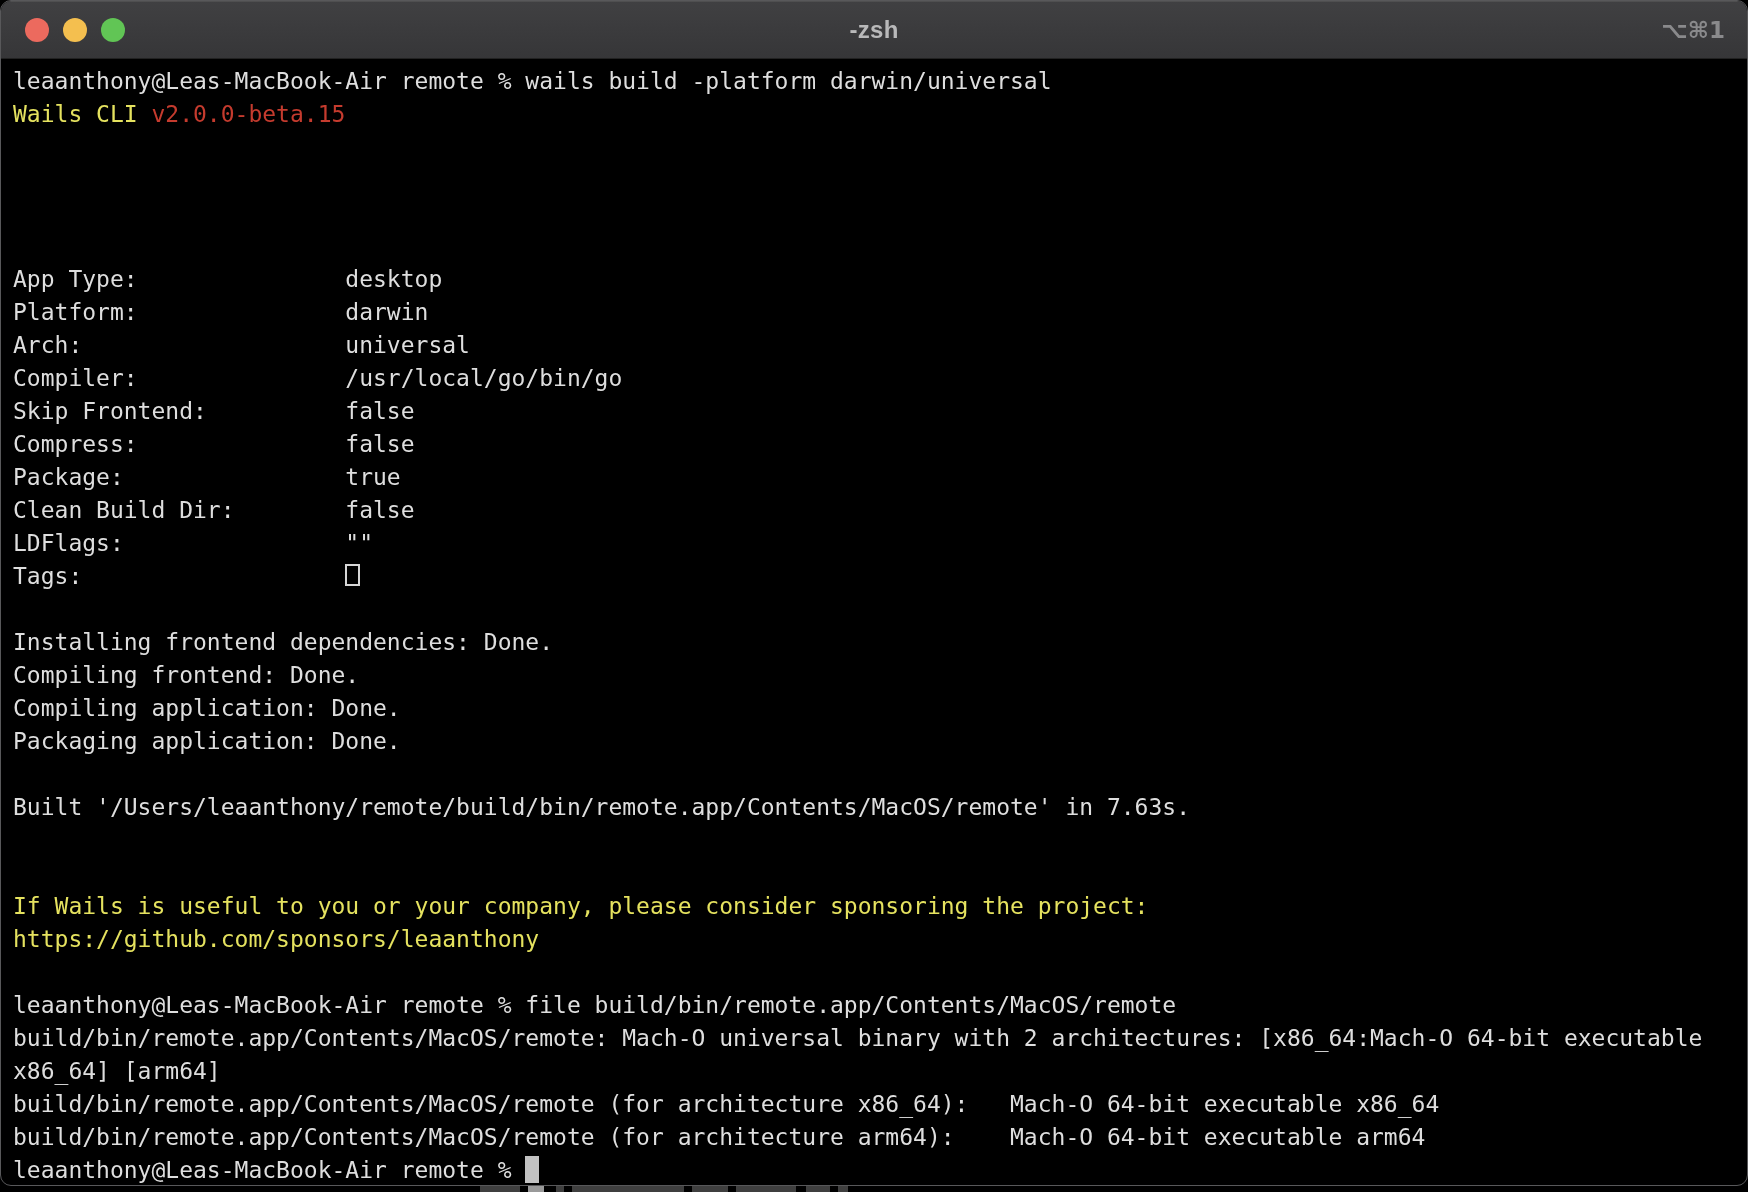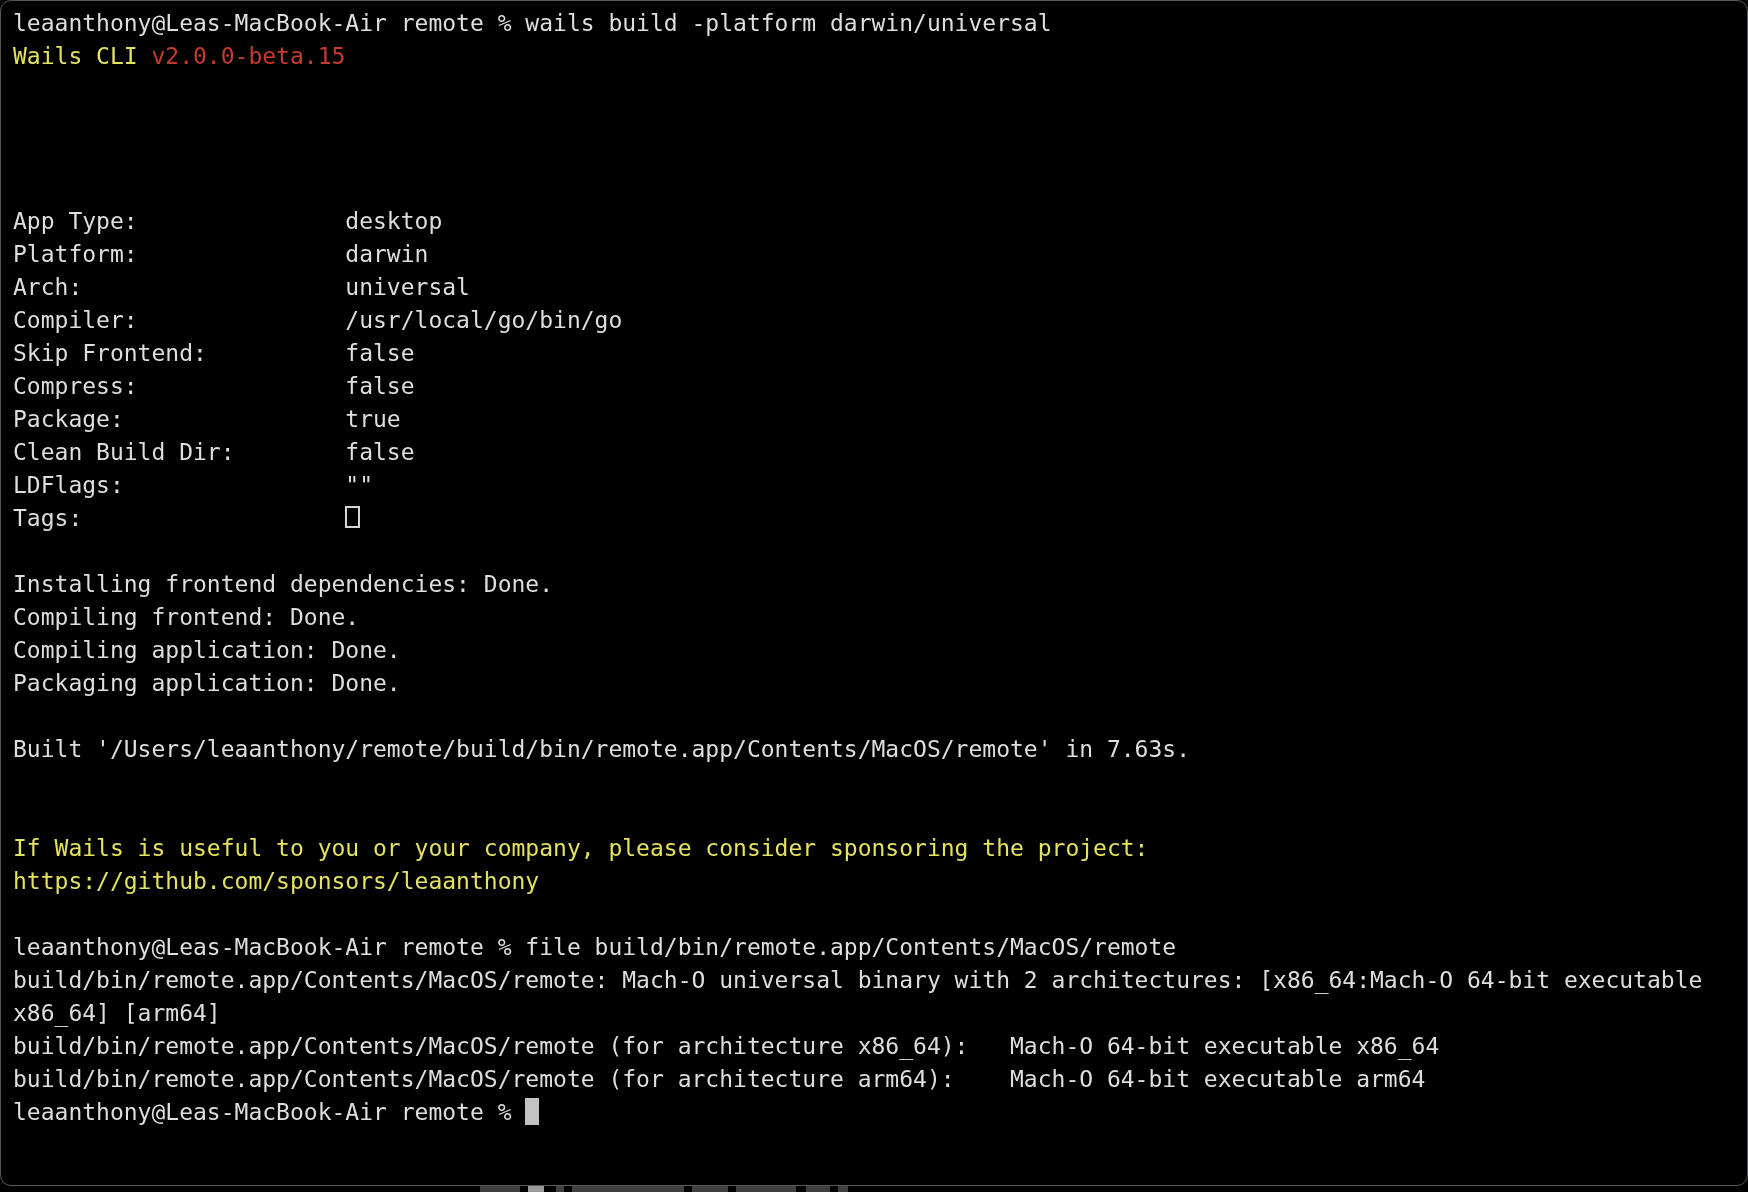--- a/index.html
+++ b/index.html
@@ -76,20 +76,29 @@
   .sliver .s4{left:572px;width:112px;}
   .sliver .s5{left:692px;width:36px;}
   .sliver .s6{left:736px;width:60px;}
   .sliver .s7{left:806px;width:24px;}
   .sliver .s8{left:838px;width:10px;}
 </style>
 </head>
 <body>
 
 <div class="window">
+  <div class="titlebar">
+    <div class="traffic">
+      <span class="tl close"></span>
+      <span class="tl min"></span>
+      <span class="tl max"></span>
+    </div>
+    <div class="title">-zsh</div>
+    <div class="shortcut">⌥⌘1</div>
+  </div>
   <div class="screen" id="screen"><div class="line"><span style="color: rgb(222, 222, 222);">leaanthony@Leas-MacBook-Air remote % wails build -platform darwin/universal</span></div><div class="line"><span style="color: rgb(229, 226, 95);">Wails CLI </span><span style="color: rgb(197, 59, 46);">v2.0.0-beta.15</span></div><div class="line"></div><div class="line"></div><div class="line"></div><div class="line"></div><div class="line"><span class="cfg-label">App Type:</span><span>desktop</span></div><div class="line"><span class="cfg-label">Platform:</span><span>darwin</span></div><div class="line"><span class="cfg-label">Arch:</span><span>universal</span></div><div class="line"><span class="cfg-label">Compiler:</span><span>/usr/local/go/bin/go</span></div><div class="line"><span class="cfg-label">Skip Frontend:</span><span>false</span></div><div class="line"><span class="cfg-label">Compress:</span><span>false</span></div><div class="line"><span class="cfg-label">Package:</span><span>true</span></div><div class="line"><span class="cfg-label">Clean Build Dir:</span><span>false</span></div><div class="line"><span class="cfg-label">LDFlags:</span><span>""</span></div><div class="line"><span class="cfg-label">Tags:</span><span class="tofu"></span></div><div class="line"></div><div class="line"><span style="color: rgb(222, 222, 222);">Installing frontend dependencies: Done.</span></div><div class="line"><span style="color: rgb(222, 222, 222);">Compiling frontend: Done.</span></div><div class="line"><span style="color: rgb(222, 222, 222);">Compiling application: Done.</span></div><div class="line"><span style="color: rgb(222, 222, 222);">Packaging application: Done.</span></div><div class="line"></div><div class="line"><span style="color: rgb(222, 222, 222);">Built '/Users/leaanthony/remote/build/bin/remote.app/Contents/MacOS/remote' in 7.63s.</span></div><div class="line"></div><div class="line"></div><div class="line"><span style="color: rgb(229, 226, 95);">If Wails is useful to you or your company, please consider sponsoring the project:</span></div><div class="line"><span style="color: rgb(229, 226, 95);">https://github.com/sponsors/leaanthony</span></div><div class="line"></div><div class="line"><span style="color: rgb(222, 222, 222);">leaanthony@Leas-MacBook-Air remote % file build/bin/remote.app/Contents/MacOS/remote</span></div><div class="line"><span style="color: rgb(222, 222, 222);">build/bin/remote.app/Contents/MacOS/remote: Mach-O universal binary with 2 architectures: [x86_64:Mach-O 64-bit executable </span></div><div class="line"><span style="color: rgb(222, 222, 222);">x86_64] [arm64]</span></div><div class="line"><span style="color: rgb(222, 222, 222);">build/bin/remote.app/Contents/MacOS/remote (for architecture x86_64):   Mach-O 64-bit executable x86_64</span></div><div class="line"><span style="color: rgb(222, 222, 222);">build/bin/remote.app/Contents/MacOS/remote (for architecture arm64):    Mach-O 64-bit executable arm64</span></div><div class="line"><span>leaanthony@Leas-MacBook-Air remote % </span><span class="cursor"></span></div></div>
 </div>
 
 <div class="sliver">
   <span class="s1"></span>
     <span class="s2"></span>
     <span class="s3"></span>
     <span class="s4"></span>
   <span class="s5"></span>
     <span class="s6"></span>

